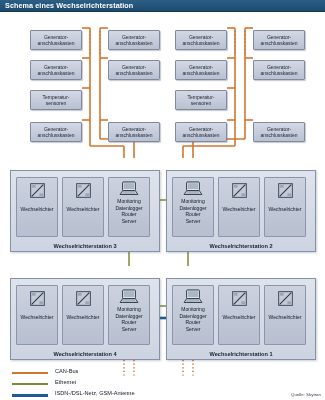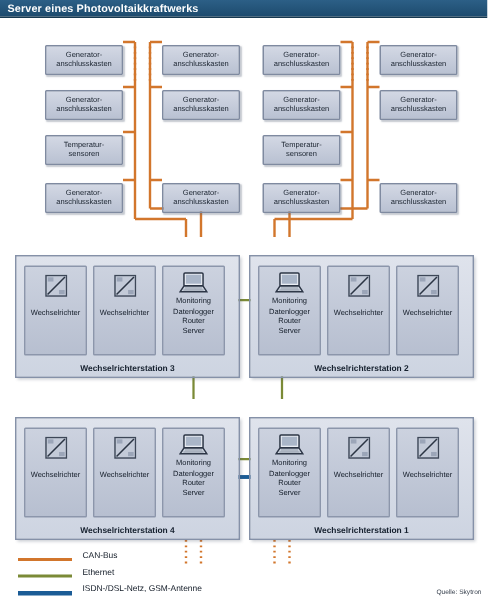--- a/index.html
+++ b/index.html
@@ -88,21 +88,21 @@
     position: absolute; right: 4px; top: 380px;
     font-size: 4.4px; color:#3a4350; white-space: nowrap;
   }
 </style>
 </head>
 <body>
 
 <div id="root">
 
   <div class="titlebar">
-    <div class="txt">Server eines Photovoltaikkraftwerks</div>
+    <div class="txt">Schema eines Wechselrichterstation</div>
   </div>
 
   <div class="canvas">
 
     <svg class="wires" viewBox="0 0 325 388">
       <g id="can-group" stroke="#d2762c" stroke-width="1.6" fill="none" stroke-linecap="butt">
           <path d="M 82 16 H 90"></path>
           <path d="M 82 46 H 90"></path>
           <path d="M 82 76 H 90"></path>
           <path d="M 82 108 H 90"></path>

